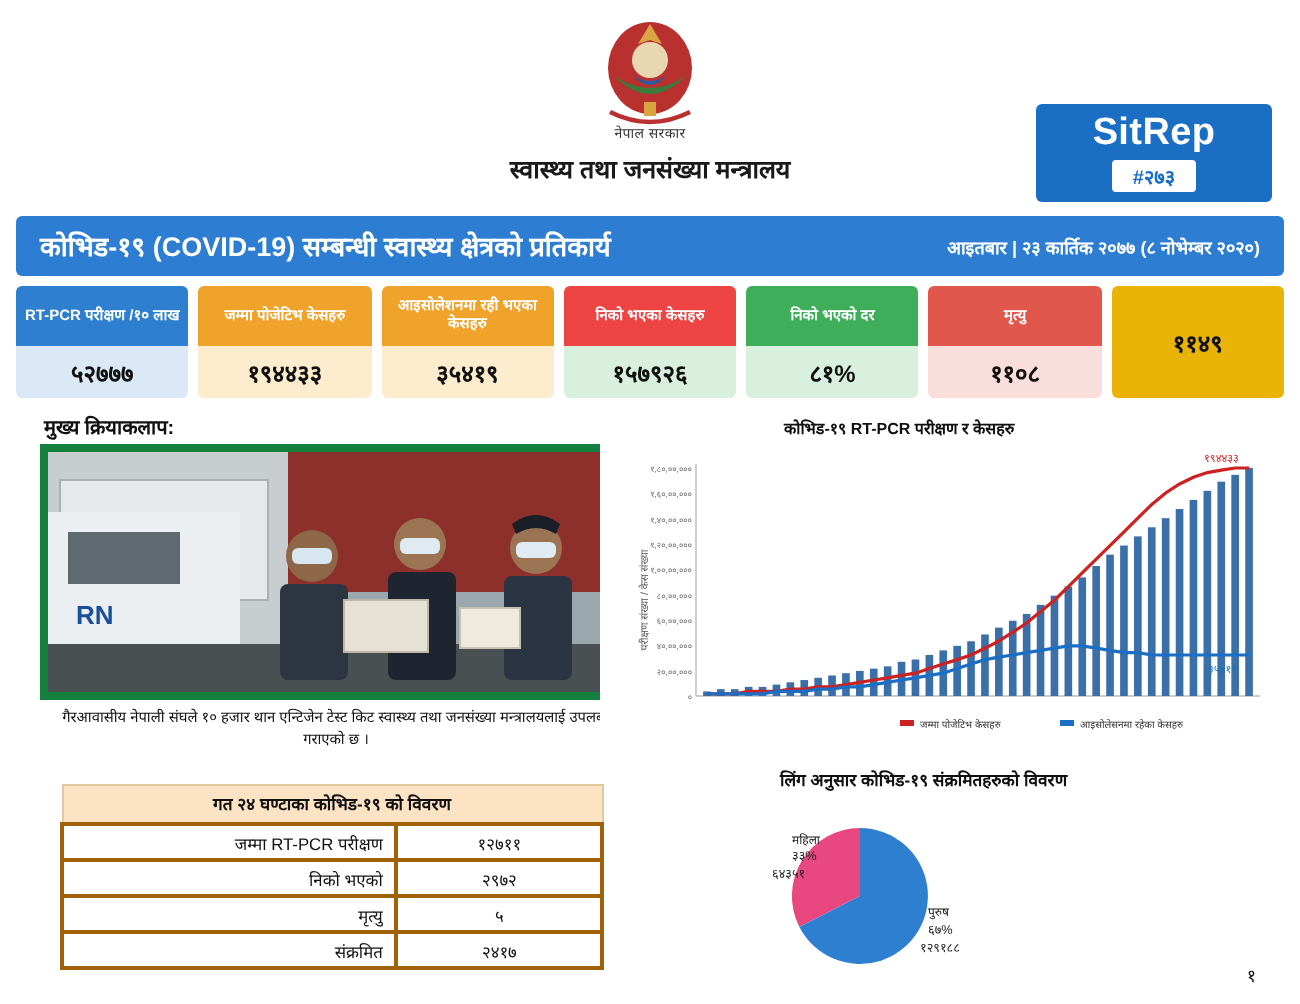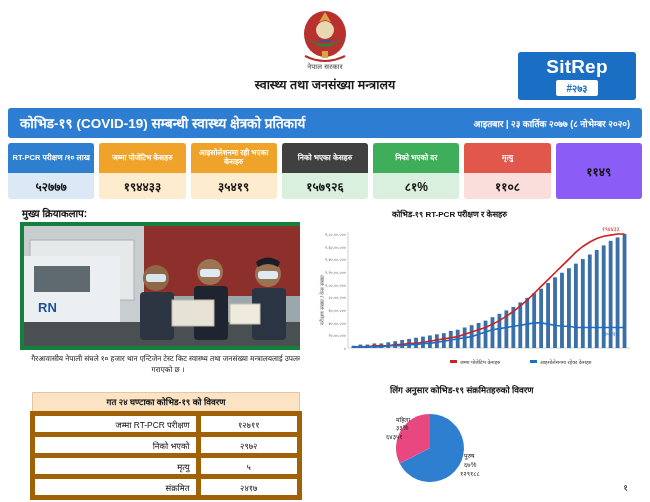--- a/index.html
+++ b/index.html
@@ -60,24 +60,24 @@
     font-size:7.5px; line-height:1.15; font-weight:700; color:#fff; padding:2px 2px;
   }
   .card .val {
     flex:1; display:flex; align-items:center; justify-content:center;
     font-size:12px; font-weight:700; color:#111;
   }
   .c1 .lbl { background:#2f7fd0; } .c1 .val { background:#dbe9f7; }
   .c2 .lbl { background:#2f7fd0; } .c2 .val { background:#dbe9f7;font-family:Liberation Serif, serif; }
   .c3 .lbl { background:#f0a32a; } .c3 .val { background:#fdeccd; }
   .c4 .lbl { background:#f0a32a; } .c4 .val { background:#fdeccd; }
-  .c5 .lbl { background:#404040; } .c5 .val { background:#d8f0dd; }
+  .c5 .lbl { background:#ef4444; } .c5 .val { background:#d8f0dd; }
   .c6 .lbl { background:#3fae5a; } .c6 .val { background:#d8f0dd; }
   .c7 .lbl { background:#e2574c; } .c7 .val { background:#fadedb; }
-  .c8 .lbl { background:#2f7fd0; } .c8 .val { background:#8b5cf6; }
+  .c8 .lbl { background:#2f7fd0; } .c8 .val { background:#eab308; }
 
   
   .section-label {
     position:absolute; font-size:10px; font-weight:700; color:#111;
   }
   #lbl-activities { left:22px; top:206px; }
 
   .photo {
     position:absolute; left:20px; top:222px; width:288px; height:128px;
     border:4px solid #15803d; overflow:hidden; background:#b9c3c9;
@@ -90,21 +90,21 @@
 
   
   .tbl24 {
     position:absolute; left:30px; top:392px; width:272px;
     border-collapse:collapse; font-size:8.4px;border-radius:11px;
   }
   .tbl24 .hdr td {
     background:#fbe3c4; text-align:center; font-weight:700; padding:3px 0;
     border:1px solid #e2c79f; font-size:8.6px;
   }
-  .tbl24 td { border:5px solid #a16207; padding:2.5px 6px; }
+  .tbl24 td { border:2px solid #a16207; padding:2.5px 6px; }
   .tbl24 td.k { text-align:right; width:62%; }
   .tbl24 td.v { text-align:center; }
   .tbl24 td.foot { text-align:center; font-size:7.6px; padding:3px 0; }
 
   
   #lbl-chart { left:392px; top:208px; font-size:8px; }
   .chartbox {
     position:absolute; left:300px; top:220px; width:340px; height:160px;
   }
   #lbl-pie { left:390px; top:384px; font-size:8.6px; }

